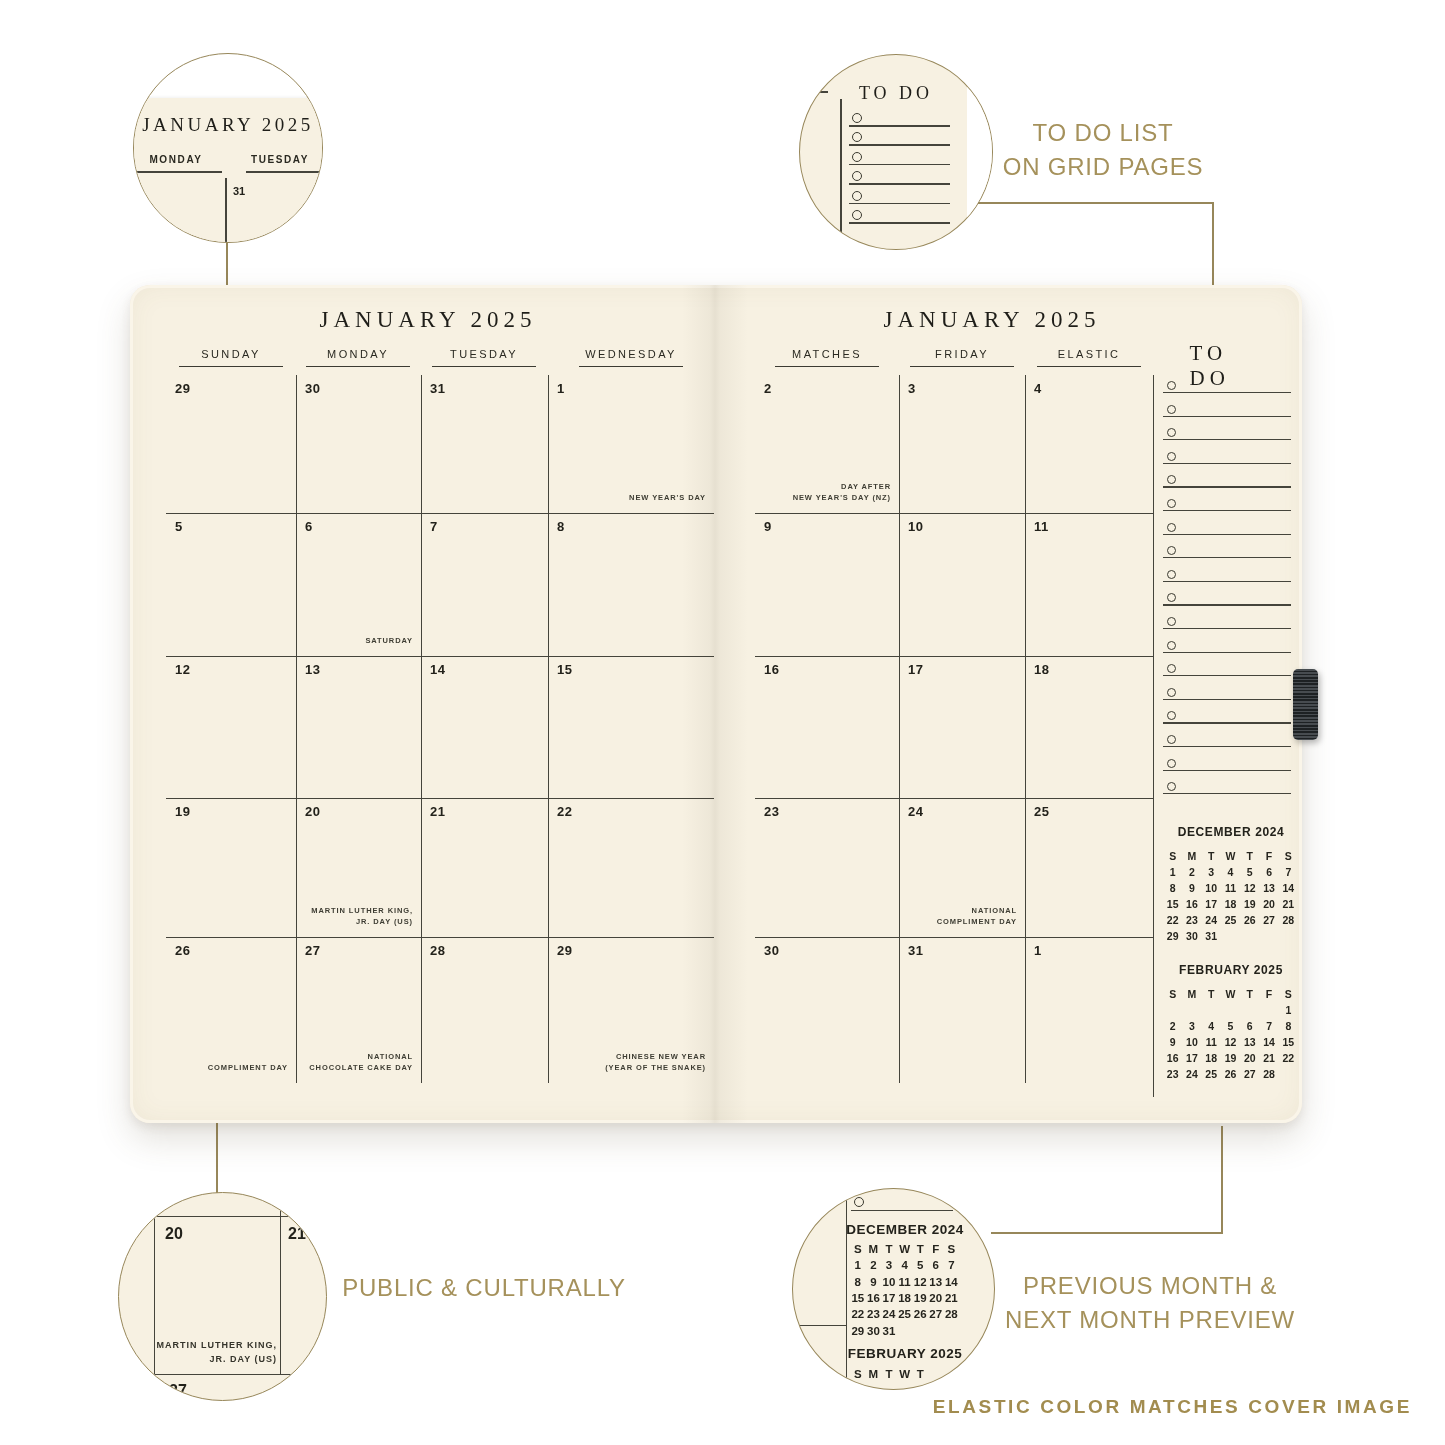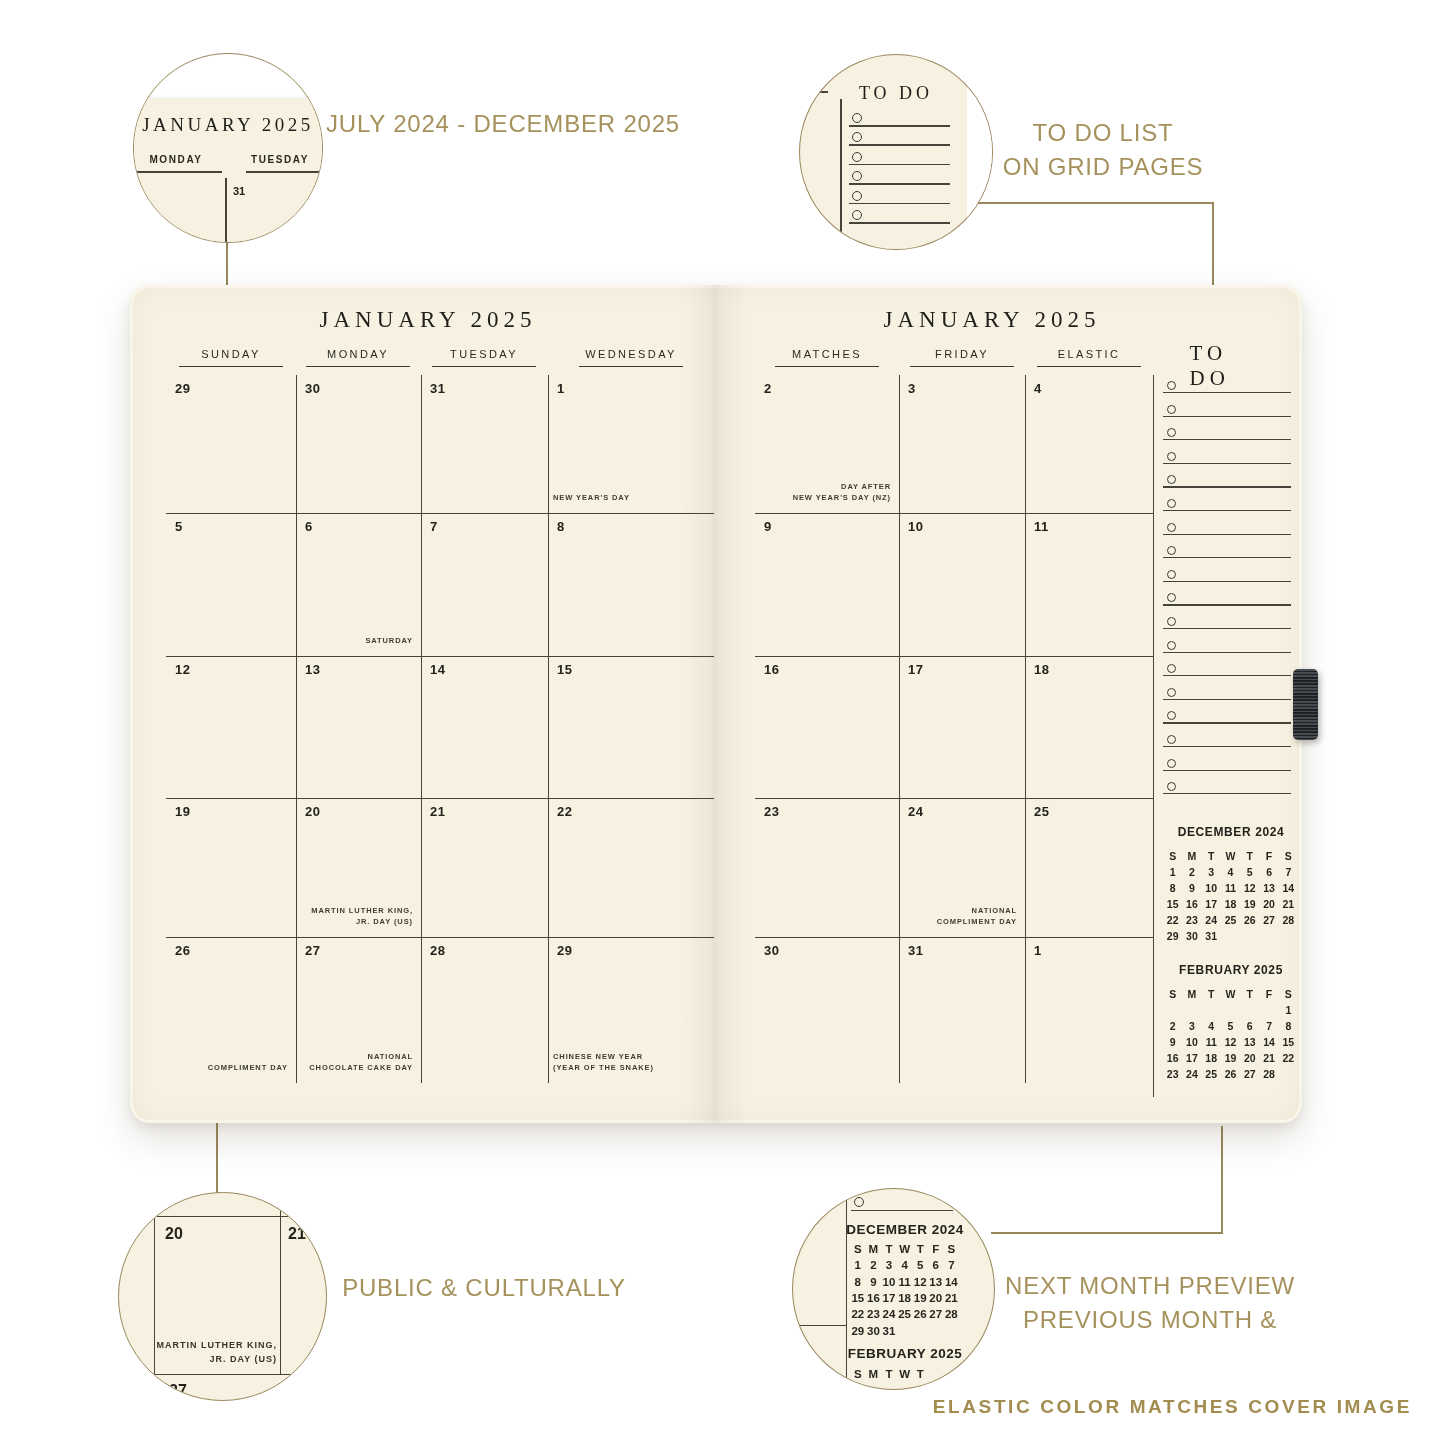--- a/index.html
+++ b/index.html
@@ -20,21 +20,21 @@
   .day-header{position:absolute;top:63px;width:150px;margin-left:-75px;text-align:center;
     font-size:11px;letter-spacing:2.4px;color:#2a2921;white-space:nowrap;}
   .day-underline{position:absolute;top:81px;height:1.4px;width:104px;margin-left:-52px;background:#3c3b32;}
   .todo-title{position:absolute;left:1097px;top:56px;transform:translateX(-50%);
     font-family:"Liberation Serif",serif;font-size:21px;letter-spacing:5px;color:#1f1e19;}
   .hline{position:absolute;height:1.2px;background:#45443b;}
   .vline{position:absolute;width:1.2px;background:#45443b;}
   .cell{position:absolute;}
   .date-num{position:absolute;left:9px;top:6px;font-size:13px;font-weight:700;
     letter-spacing:.5px;color:#23221b;}
-  .holiday{position:absolute;left:5px;right:8px;bottom:9px;text-align:left;
+  .holiday{position:absolute;left:5px;right:8px;bottom:9px;text-align:right;
     font-size:7.5px;font-weight:700;letter-spacing:.9px;color:#3e3d33;line-height:1.55;}
   .holiday.right{text-align:right;}
   .todo-ring{position:absolute;width:7px;height:7px;border:1.3px solid #3a392f;border-radius:50%;background:transparent;}
   .todo-line{position:absolute;height:1.2px;background:#45443b;}
   .mini-title{position:absolute;width:140px;text-align:center;font-size:12px;font-weight:700;
     letter-spacing:.6px;color:#23221b;white-space:nowrap;}
   .mini-row{position:absolute;display:flex;width:135px;}
   .mini-row span{width:19.3px;text-align:center;font-size:10.5px;font-weight:700;color:#26251e;}
   .loop{position:absolute;left:1163px;top:384px;width:25px;height:71px;border-radius:5px;
     background:repeating-linear-gradient(180deg,#474c50 0 1.6px,#1d2123 1.6px 3.2px);
@@ -67,32 +67,31 @@
 <div class="gold-line" style="left:226px;top:239px;width:2px;height:84px;"></div>
 <div class="gold-line" style="left:226px;top:321px;width:110px;height:2px;"></div>
 <div class="gold-line" style="left:978px;top:202px;width:236px;height:2px;"></div>
 <div class="gold-line" style="left:1212px;top:202px;width:2px;height:134px;"></div>
 <div class="gold-line" style="left:216px;top:866px;width:120px;height:2px;"></div>
 <div class="gold-line" style="left:216px;top:866px;width:2px;height:330px;"></div>
 <div class="gold-line" style="left:1221px;top:1126px;width:2px;height:108px;"></div>
 <div class="gold-line" style="left:991px;top:1232px;width:232px;height:2px;"></div>
 
 <div class="ann" style="left:503px;top:107px;">
-  <div>JULY 2024 - DECEMBER 2025</div>
 </div>
 <div class="ann" style="left:1103px;top:100px;margin-top:16px;">
   <div>TO DO LIST</div>
   <div>ON GRID PAGES</div>
 </div>
 <div class="ann" style="left:484px;top:1271px;">
   <div>PUBLIC &amp; CULTURALLY</div>
 </div>
 <div class="ann" style="left:1150px;top:1269px;">
+  <div>PREVIOUS MONTH &amp;</div>
   <div>NEXT MONTH PREVIEW</div>
-  <div>PREVIOUS MONTH &amp;</div>
 </div>
 <div class="footer-note">ELASTIC COLOR MATCHES COVER IMAGE</div>
 
 <div class="planner">
   <div class="spine"></div>
   <div class="page-title" style="left:298px;">JANUARY 2025</div>
   <div class="page-title" style="left:862px;">JANUARY 2025</div>
   <div>
       <div class="day-header" style="left: 101px;">SUNDAY</div>
       <div class="day-underline" style="left: 101px;"></div>

